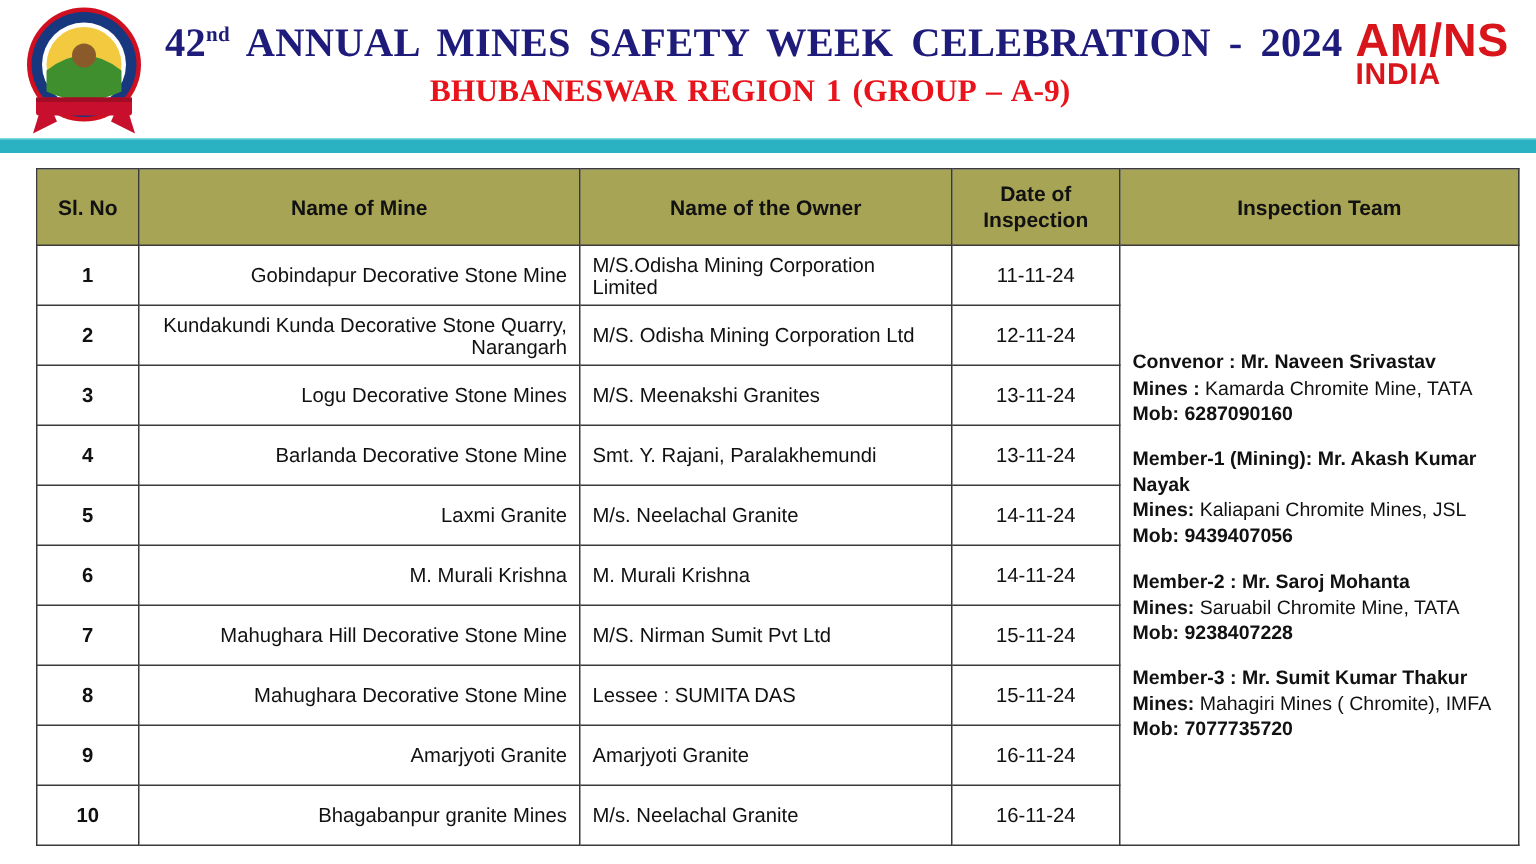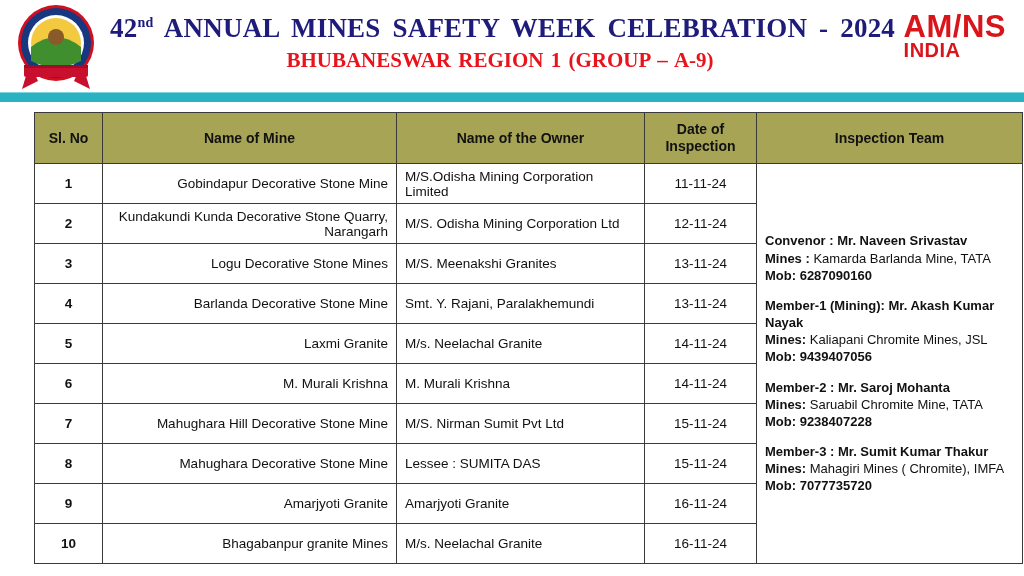--- a/index.html
+++ b/index.html
@@ -17,21 +17,21 @@
             color:#e8131b;margin:4px 0 0 0;word-spacing:2px;}
   .amns{position:absolute;right:18px;top:12px;color:#d9151c;font-weight:bold;text-align:left;
         line-height:0.95;letter-spacing:0.5px;}
   .amns .l1{font-size:31px;}
   .amns .l2{font-size:20px;}
 
   
   .teal-bar{position:absolute;top:92px;left:0;width:1024px;height:9px;background:#2ab2c3;border-top:1px solid #7fd7e0;}
 
   
-  table.mines{position:absolute;left:34px;top:112px;width:988px;border-collapse:collapse;
+  table.mines{position:absolute;left:24px;top:112px;width:988px;border-collapse:collapse;
               table-layout:fixed;font-size:13.5px;border-radius:16px;}
   table.mines th, table.mines td{border:1px solid #3a3a3a;padding:3px 8px;vertical-align:middle;}
   table.mines th{background:#a7a455;font-weight:bold;font-size:14px;text-align:center;height:44px;line-height:1.2;}
   table.mines tbody tr{height:40px;}
   td.c-sl{text-align:center;font-weight:bold;}
   td.c-mine{text-align:right;}
   td.c-owner{text-align:left;}
   td.c-date{text-align:center;vertical-align:bottom;padding-bottom:8px;margin-top:28px;}
   td.c-team{vertical-align:top;padding:8px 10px;font-size:13px;line-height:1.32;}
   .team-block{margin-bottom:13px;}
@@ -90,21 +90,21 @@
     </thead>
     <tbody>
       <tr>
         <td class="c-sl">1</td>
         <td class="c-mine">Gobindapur Decorative Stone Mine</td>
         <td class="c-owner">M/S.Odisha Mining Corporation Limited</td>
         <td class="c-date">11-11-24</td>
         <td class="c-team" rowspan="10">
           <div class="team-block">
             <div class="tl"><span class="tb">Convenor : Mr. Naveen Srivastav</span><span></span></div>
-            <div class="tl"><span class="tb">Mines :</span><span> Kamarda Barlanda Mine, TATA</span></div>
+            <div class="tl"><span class="tb">Mines :</span><span> Kamarda Chromite Mine, TATA</span></div>
             <div class="tl"><span class="tb">Mob: 6287090160</span><span></span></div>
           </div>
           <div class="team-block">
             <div class="tl"><span class="tb">Member-1 (Mining): Mr. Akash Kumar Nayak</span><span></span></div>
             <div class="tl"><span class="tb">Mines:</span><span> Kaliapani Chromite Mines, JSL</span></div>
             <div class="tl"><span class="tb">Mob: 9439407056</span><span></span></div>
           </div>
           <div class="team-block">
             <div class="tl"><span class="tb">Member-2 : Mr. Saroj Mohanta</span><span></span></div>
             <div class="tl"><span class="tb">Mines:</span><span> Saruabil Chromite Mine, TATA</span></div>

